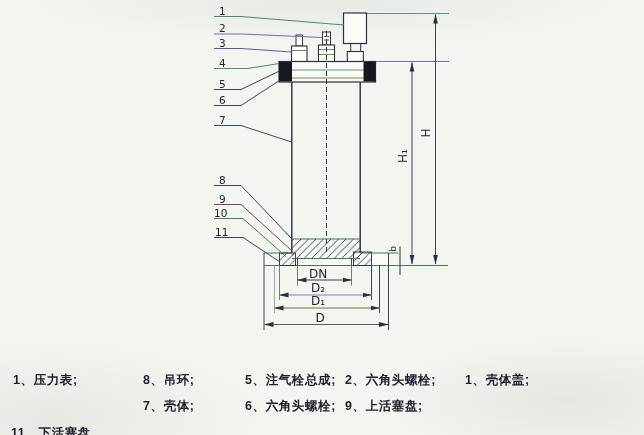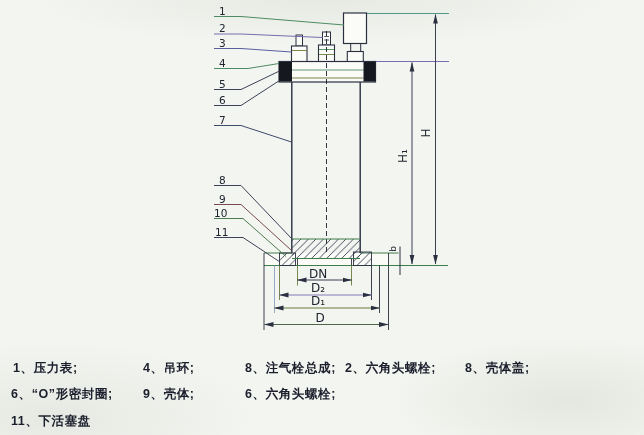--- a/index.html
+++ b/index.html
@@ -6,21 +6,21 @@
   .page{
     position:relative;width:644px;height:435px;overflow:hidden;
     font-family:"Liberation Sans","DejaVu Sans",sans-serif;
     background:
       radial-gradient(ellipse 260px 90px at 88% 92%, rgba(188,196,182,.28), transparent 70%),
       radial-gradient(ellipse 300px 110px at 8% 96%, rgba(185,192,180,.22), transparent 70%),
       radial-gradient(ellipse 400px 60px at 50% 0%, rgba(175,180,170,.18), transparent 75%),
       #f3f5f0;
   }
   .diagram-svg{position:absolute;left:0;top:0;}
-  .legend{position:absolute;left:0;top:0;width:638px;height:95px;}
+  .legend{position:absolute;left:0;top:12px;width:638px;height:95px;}
   .legend-item{
     position:absolute;font-size:12.5px;font-weight:600;color:#1b1e2b;
     letter-spacing:.6px;white-space:nowrap;
   }
   text{font-family:"DejaVu Sans","Liberation Sans",sans-serif;}
 </style>
 </head>
 <body>
 
 <div class="page">
@@ -158,25 +158,25 @@
       <text x="219" y="123.5">7</text>
       <text x="219" y="183.5">8</text>
       <text x="219" y="202.5">9</text>
       <text x="214" y="216.5">10</text>
       <text x="215" y="235.5">11</text>
     </g>
   </svg>
 
   <div class="legend">
     <span class="legend-item" style="left:13px;top:360px">1、压力表;</span>
-    <span class="legend-item" style="left:143px;top:360px">4、吊环;</span>
-    <span class="legend-item" style="left:245px;top:360px">8、注气栓总成;</span>
+    <span class="legend-item" style="left:143px;top:360px">8、吊环;</span>
+    <span class="legend-item" style="left:245px;top:360px">5、注气栓总成;</span>
     <span class="legend-item" style="left:345px;top:360px">2、六角头螺栓;</span>
-    <span class="legend-item" style="left:465px;top:360px">8、壳体盖;</span>
+    <span class="legend-item" style="left:465px;top:360px">1、壳体盖;</span>
 
-    <span class="legend-item" style="left:11px;top:386px">6、“O”形密封圈;</span>
-    <span class="legend-item" style="left:143px;top:386px">9、壳体;</span>
+    <span class="legend-item" style="left:143px;top:386px">7、壳体;</span>
     <span class="legend-item" style="left:245px;top:386px">6、六角头螺栓;</span>
+    <span class="legend-item" style="left:345px;top:386px">9、上活塞盘;</span>
 
     <span class="legend-item" style="left:11px;top:413px">11、下活塞盘</span>
   </div>
 
 </div>
 
 </body></html>

